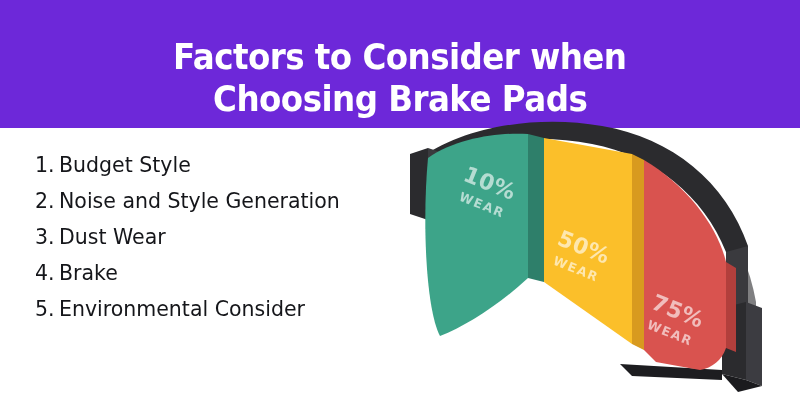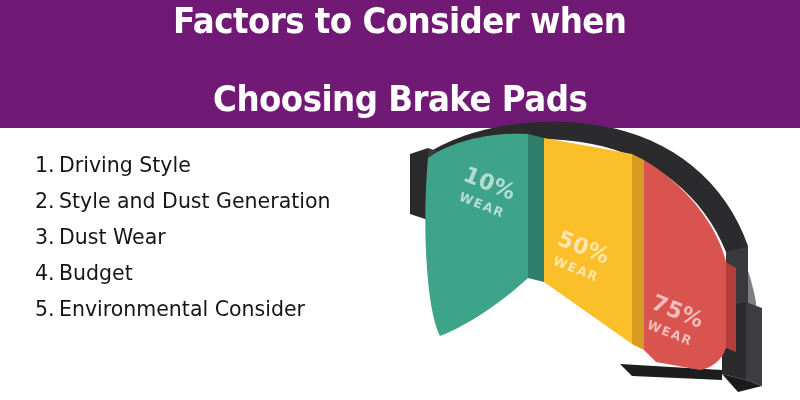--- a/index.html
+++ b/index.html
@@ -23,25 +23,25 @@
     overflow: hidden;
   }
 
   
   .banner {
     position: absolute;
     left: 0;
     top: 0;
     width: 800px;
     height: 128px;
-    background: #701a75;
+    background: #6d28d9;
     display: flex;
     flex-direction: column;
     align-items: center;
-    justify-content: space-between;
+    justify-content: flex-end;
     box-sizing: border-box;
     padding-bottom: 8px;
   }
   .banner-title {
     color: #ffffff;
     font-family: "DejaVu Sans", sans-serif;
     font-weight: bold;
     font-size: 35px;
     line-height: 42px;
     letter-spacing: -0.6px;
@@ -113,33 +113,33 @@
 <div id="page">
 
   <div class="banner">
     <div class="banner-title">Factors to Consider when</div>
     <div class="banner-title">Choosing Brake Pads</div>
   </div>
 
   <ul class="factor-list">
     <li class="factor-item">
       <span class="factor-num">1.</span>
-      <span class="factor-label">Driving Style</span>
+      <span class="factor-label">Budget Style</span>
     </li>
     <li class="factor-item">
       <span class="factor-num">2.</span>
-      <span class="factor-label">Style and Dust Generation</span>
+      <span class="factor-label">Noise and Style Generation</span>
     </li>
     <li class="factor-item">
       <span class="factor-num">3.</span>
       <span class="factor-label">Dust Wear</span>
     </li>
     <li class="factor-item">
       <span class="factor-num">4.</span>
-      <span class="factor-label">Budget</span>
+      <span class="factor-label">Brake</span>
     </li>
     <li class="factor-item">
       <span class="factor-num">5.</span>
       <span class="factor-label">Environmental Consider</span>
     </li>
   </ul>
 
   <div class="pad-figure">
     <svg viewBox="0 0 396 288" xmlns="http://www.w3.org/2000/svg">
 

